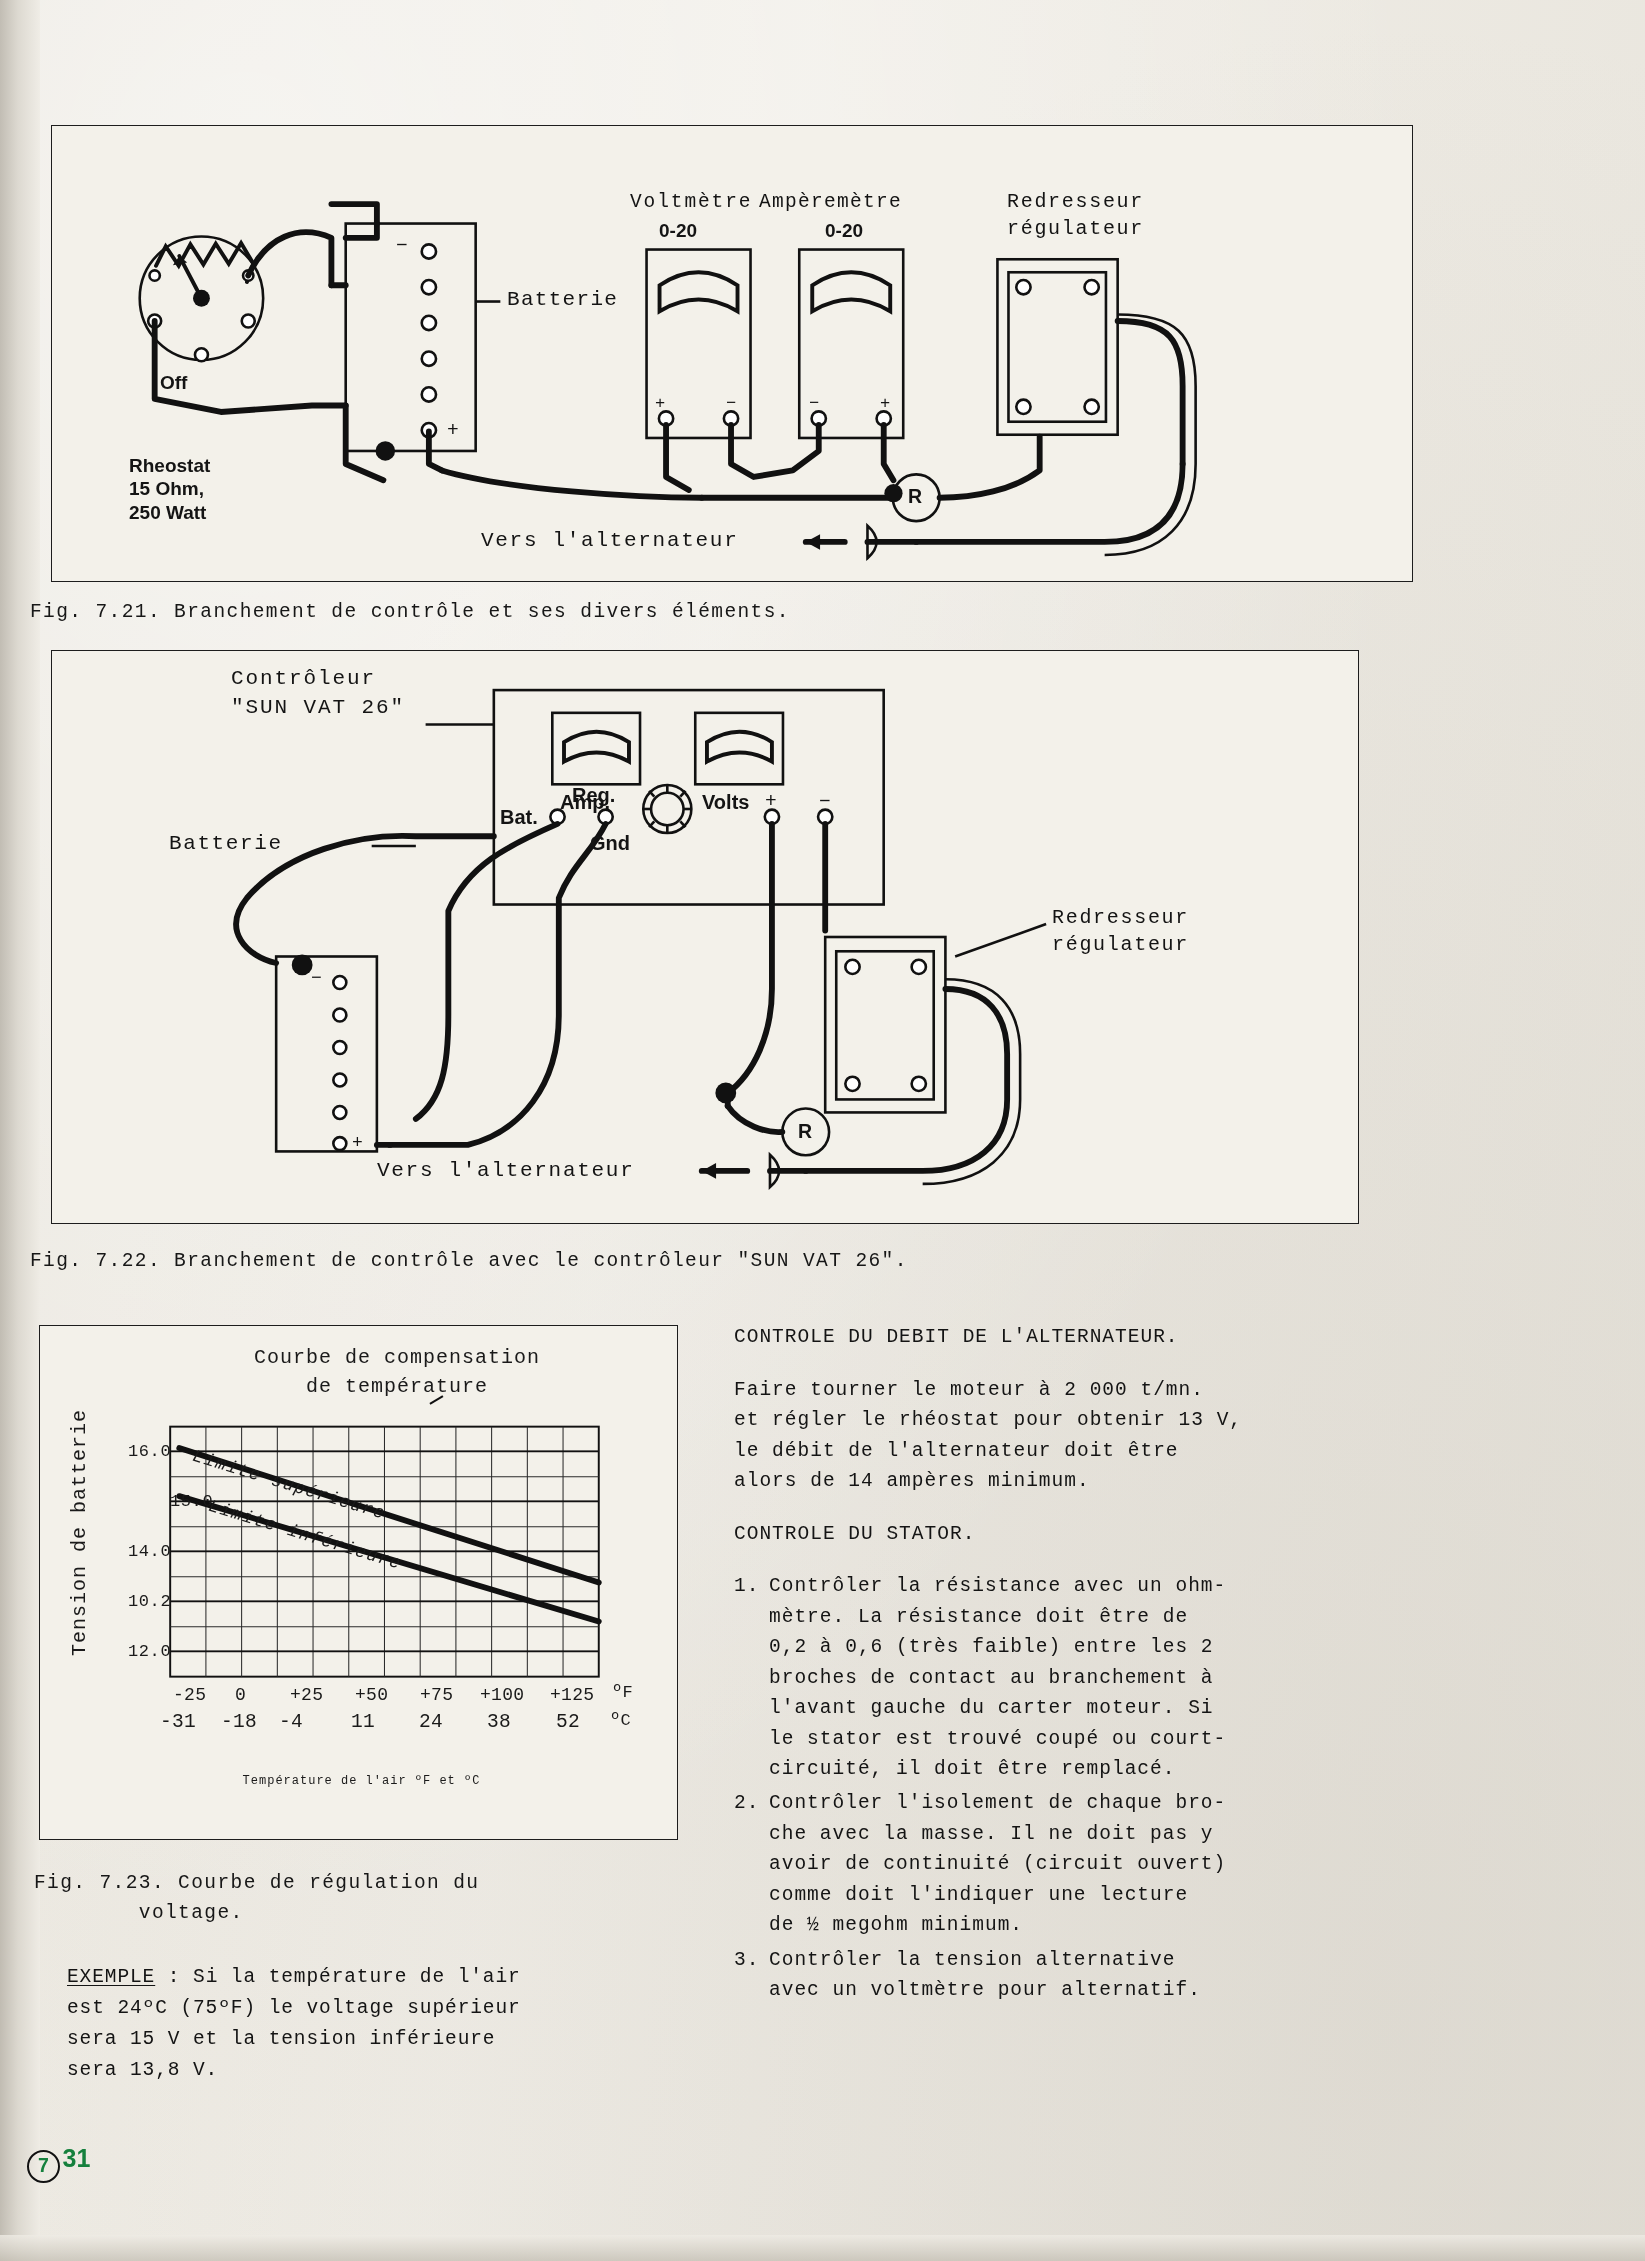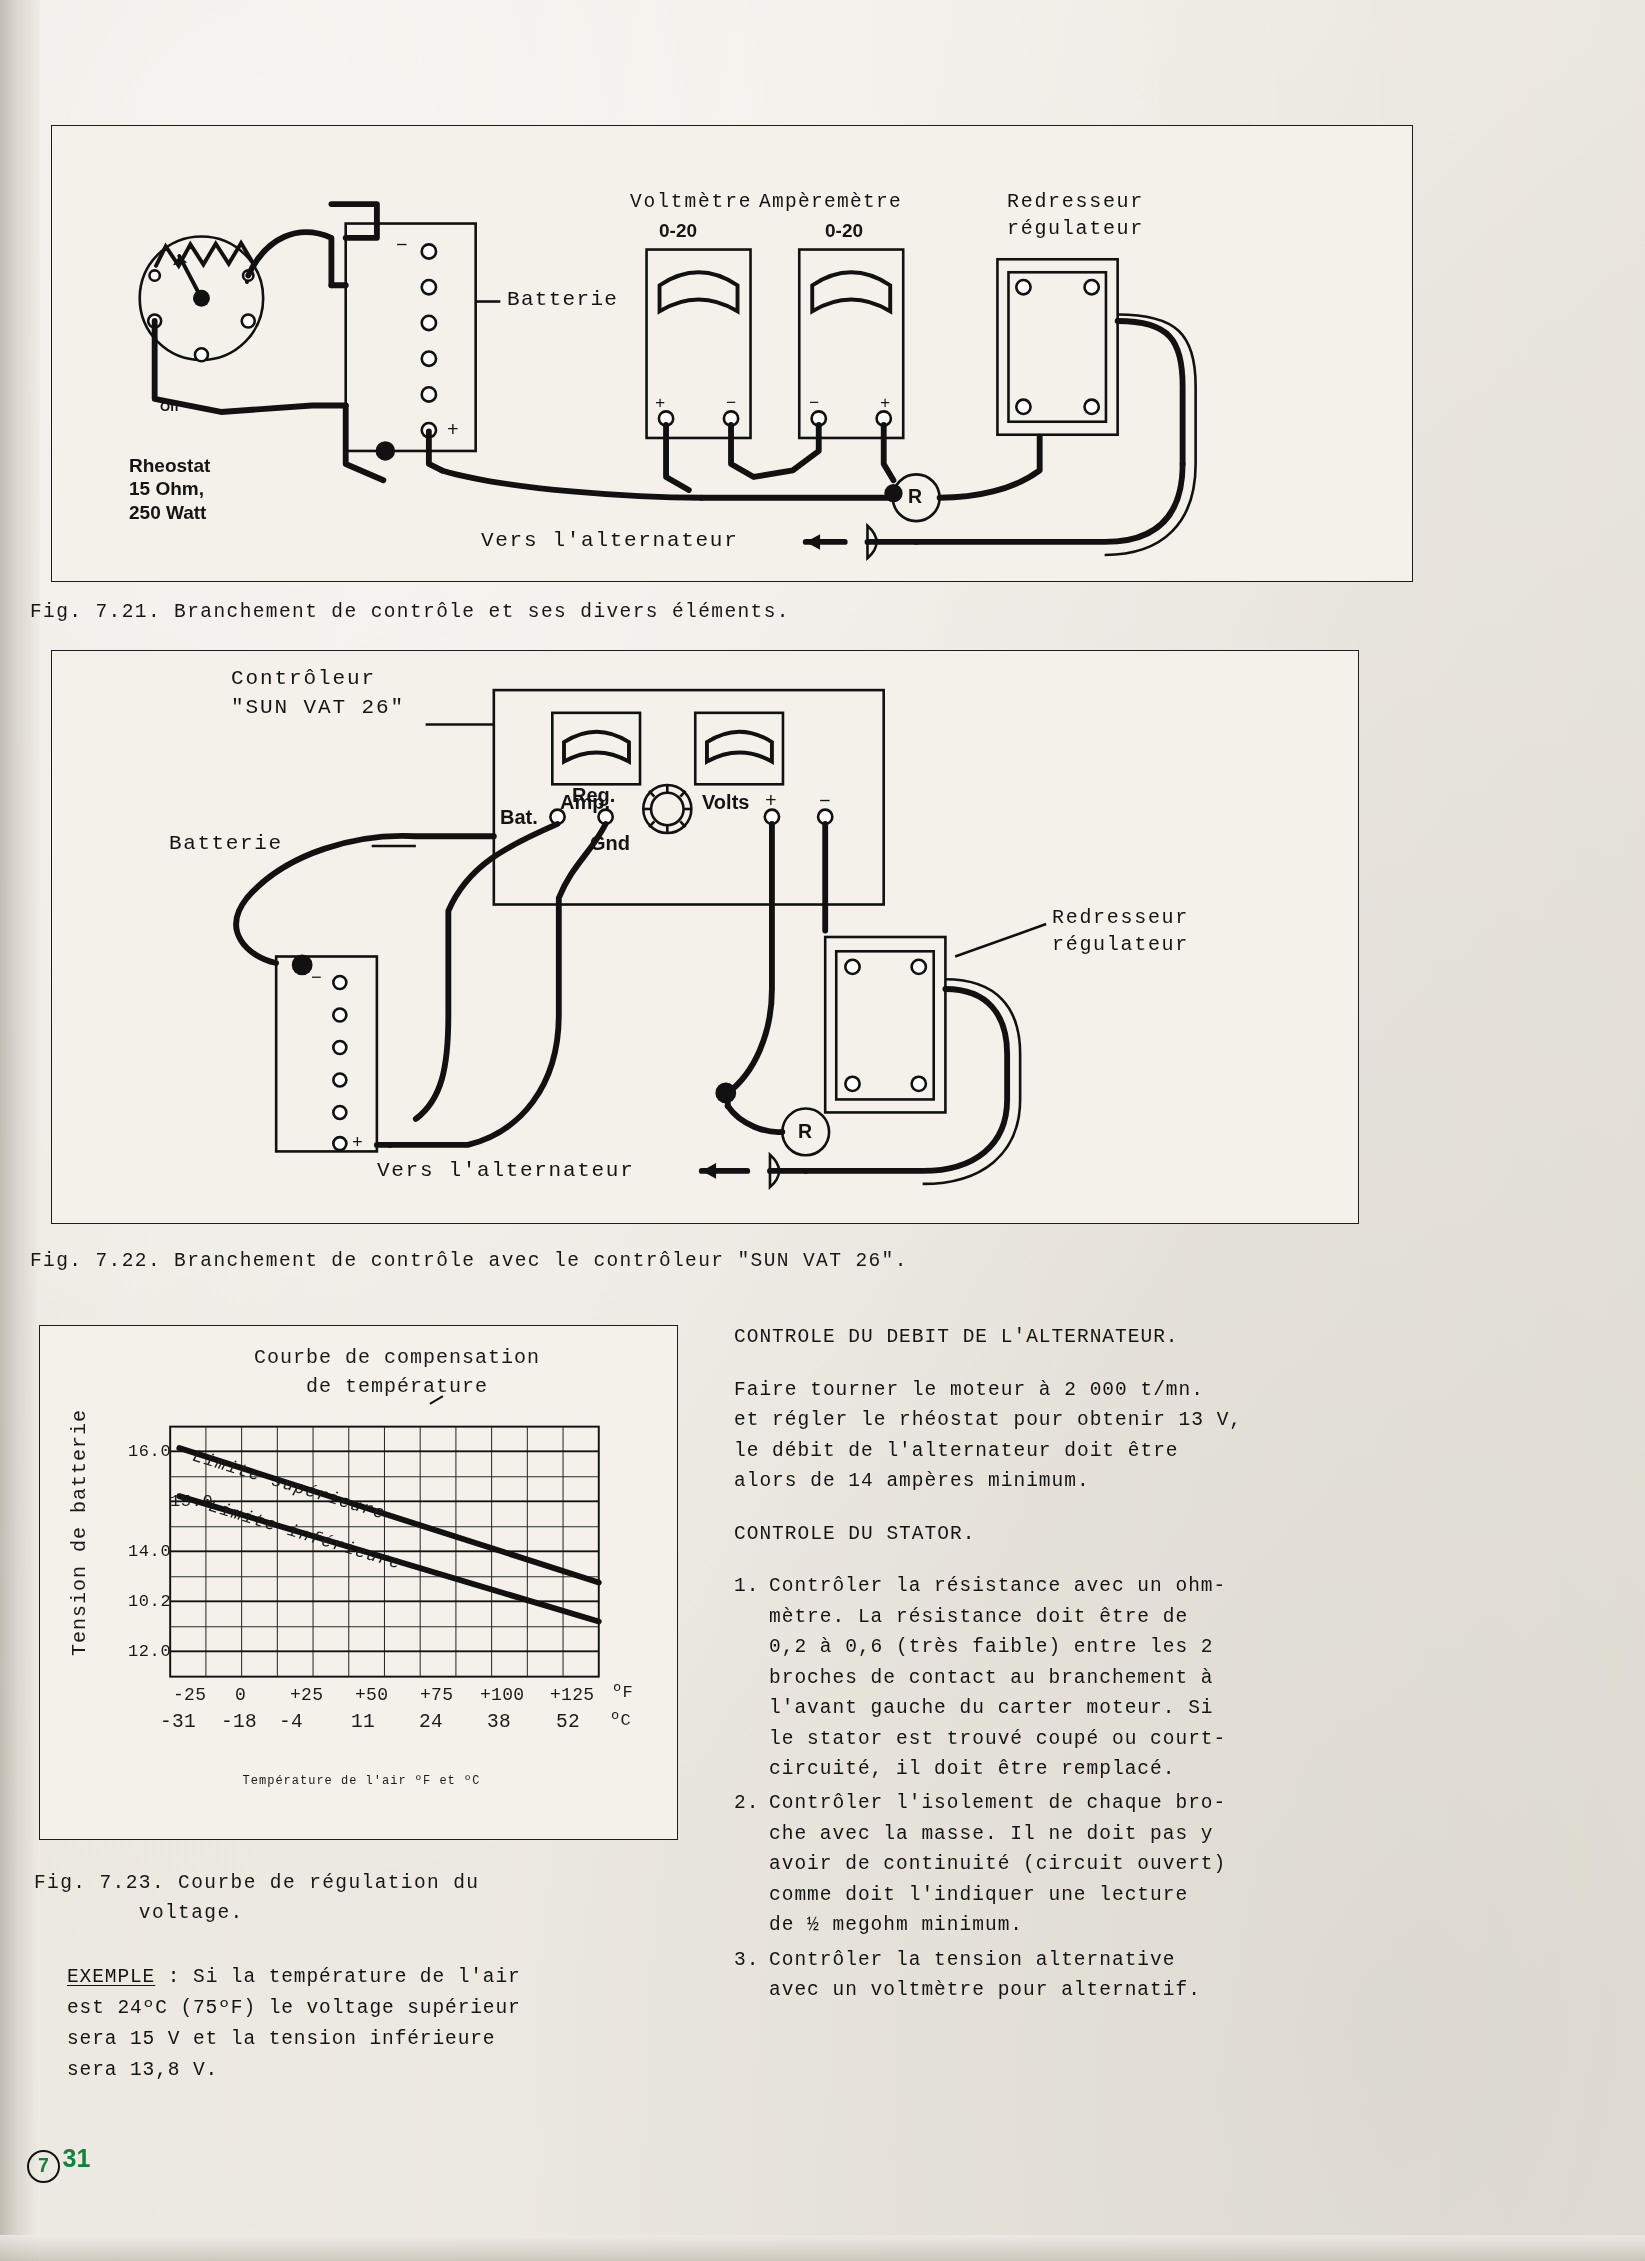--- a/index.html
+++ b/index.html
@@ -188,21 +188,21 @@
       <path class="st" d="M1640 290 C 1730 290 1760 320 1760 400 L1760 520 C 1760 610 1710 660 1620 660"></path>
       <path class="stk" d="M1330 640 L1255 640"></path>
       <path class="st" d="M1255 615 q28 25 0 50 z" fill="#fff"></path>
       <path class="stk" d="M1220 640 L1160 640"></path>
       <polygon points="1160,640 1182,628 1182,652" fill="#111"></polygon>
 
       <path class="stk" d="M452 430 L452 520 L510 545"></path>
       <circle cx="513" cy="500" r="15" class="dotb"></circle>
     </svg>
 
-    <div class="lbl" style="left:108px;top:246px;font-family:'Liberation Sans',sans-serif;font-size:13px;font-weight:bold;margin-top:27px;">Off</div>
+    <div class="lbl" style="left:108px;top:246px;font-family:'Liberation Sans',sans-serif;font-size:19px;font-weight:bold;">Off</div>
     <div class="lbl" style="left:77px;top:328px;font-family:'Liberation Sans',sans-serif;font-size:19px;font-weight:bold;line-height:23.4px;">Rheostat
 15 Ohm,
 250 Watt</div>
     <div class="lbl" style="left:455px;top:162px;font-size:21px;letter-spacing:1.3px;">Batterie</div>
     <div class="lbl" style="left:578px;top:65px;font-size:19.5px;letter-spacing:1.9px;">Voltmètre</div>
     <div class="lbl" style="left:607px;top:94px;font-family:'Liberation Sans',sans-serif;font-size:19px;font-weight:bold;">0-20</div>
     <div class="lbl" style="left:707px;top:65px;font-size:19.5px;letter-spacing:1.3px;">Ampèremètre</div>
     <div class="lbl" style="left:773px;top:94px;font-family:'Liberation Sans',sans-serif;font-size:19px;font-weight:bold;">0-20</div>
     <div class="lbl" style="left:955px;top:62px;font-size:20px;letter-spacing:1.7px;line-height:27px;">Redresseur
 régulateur</div>

